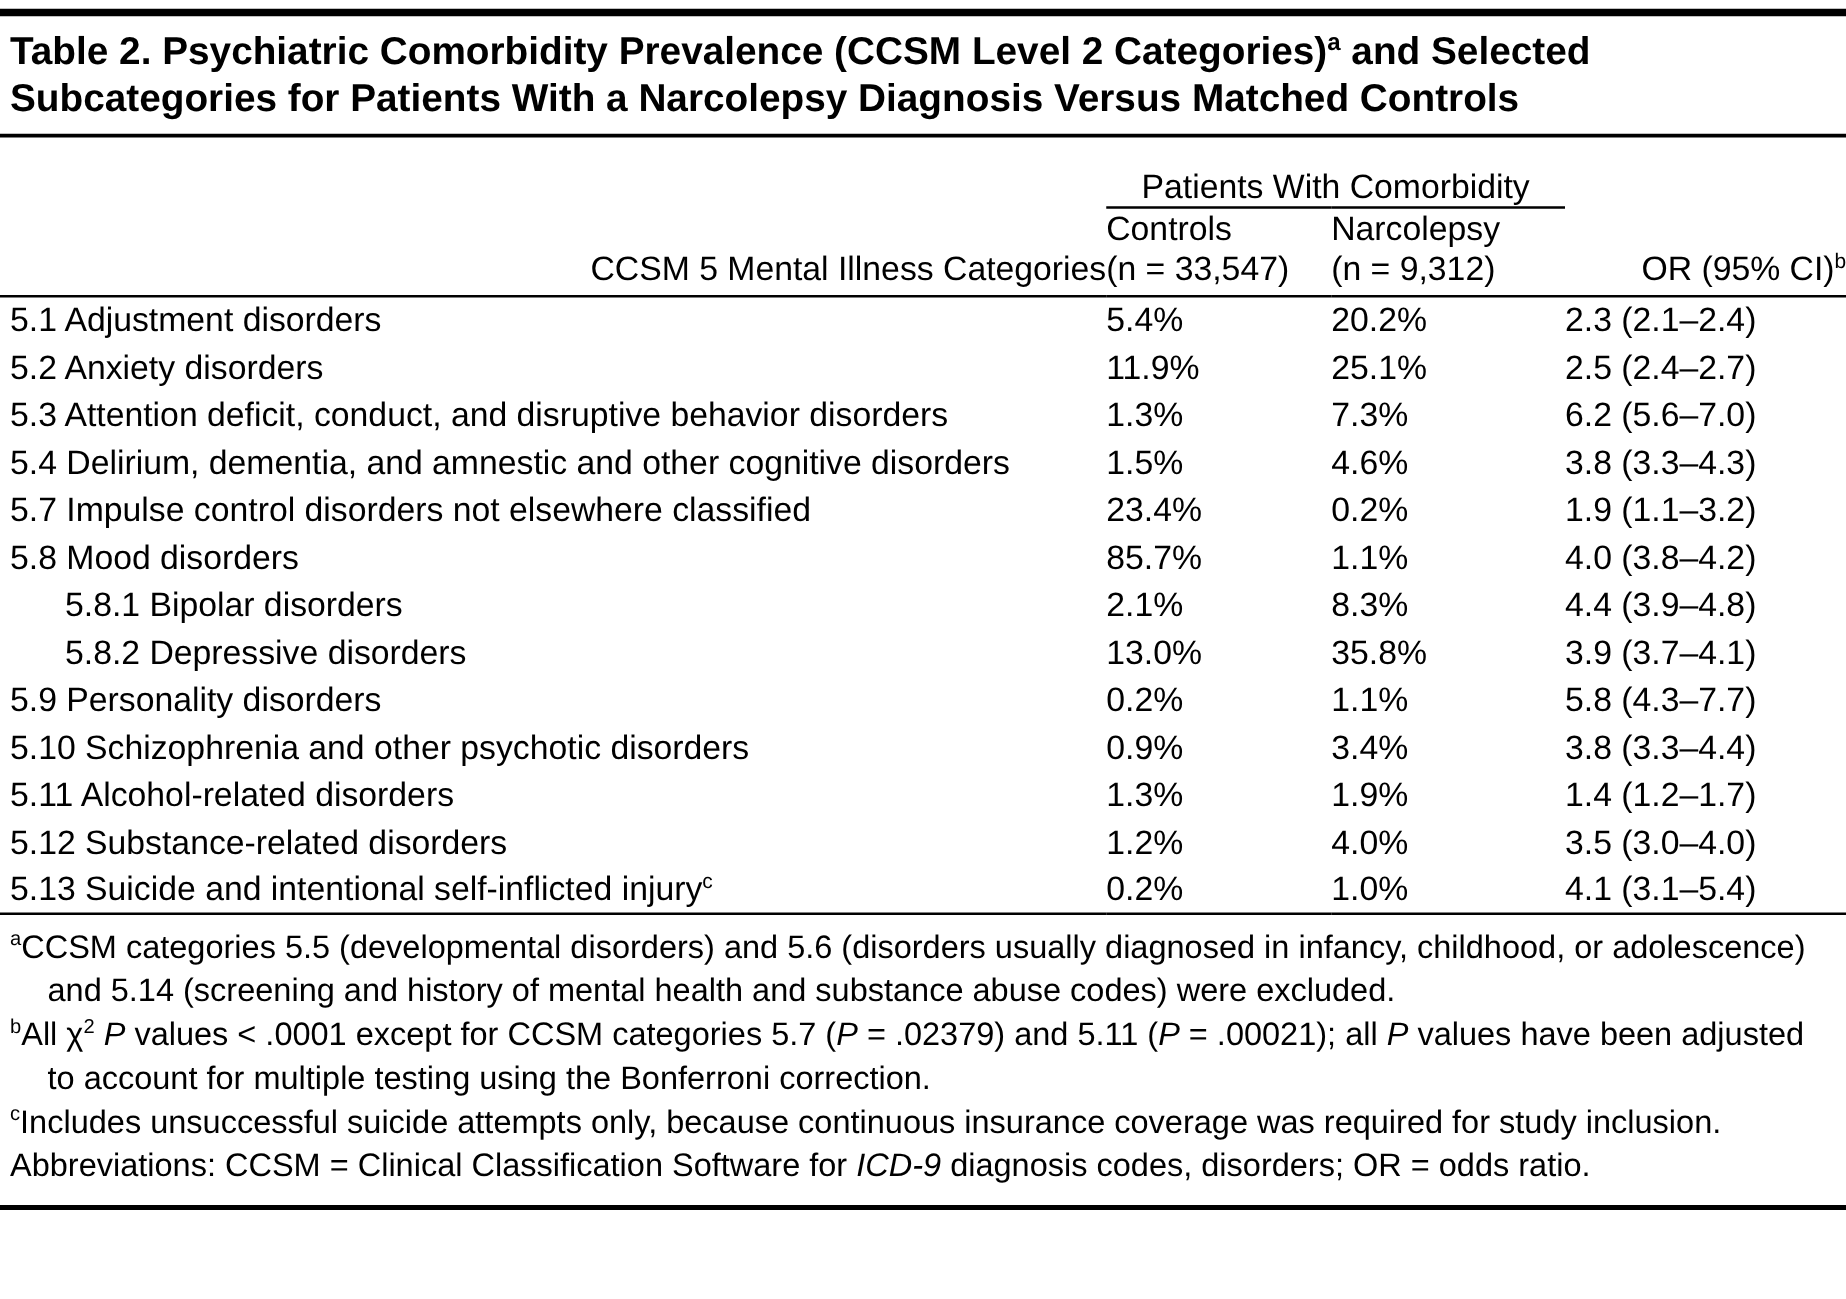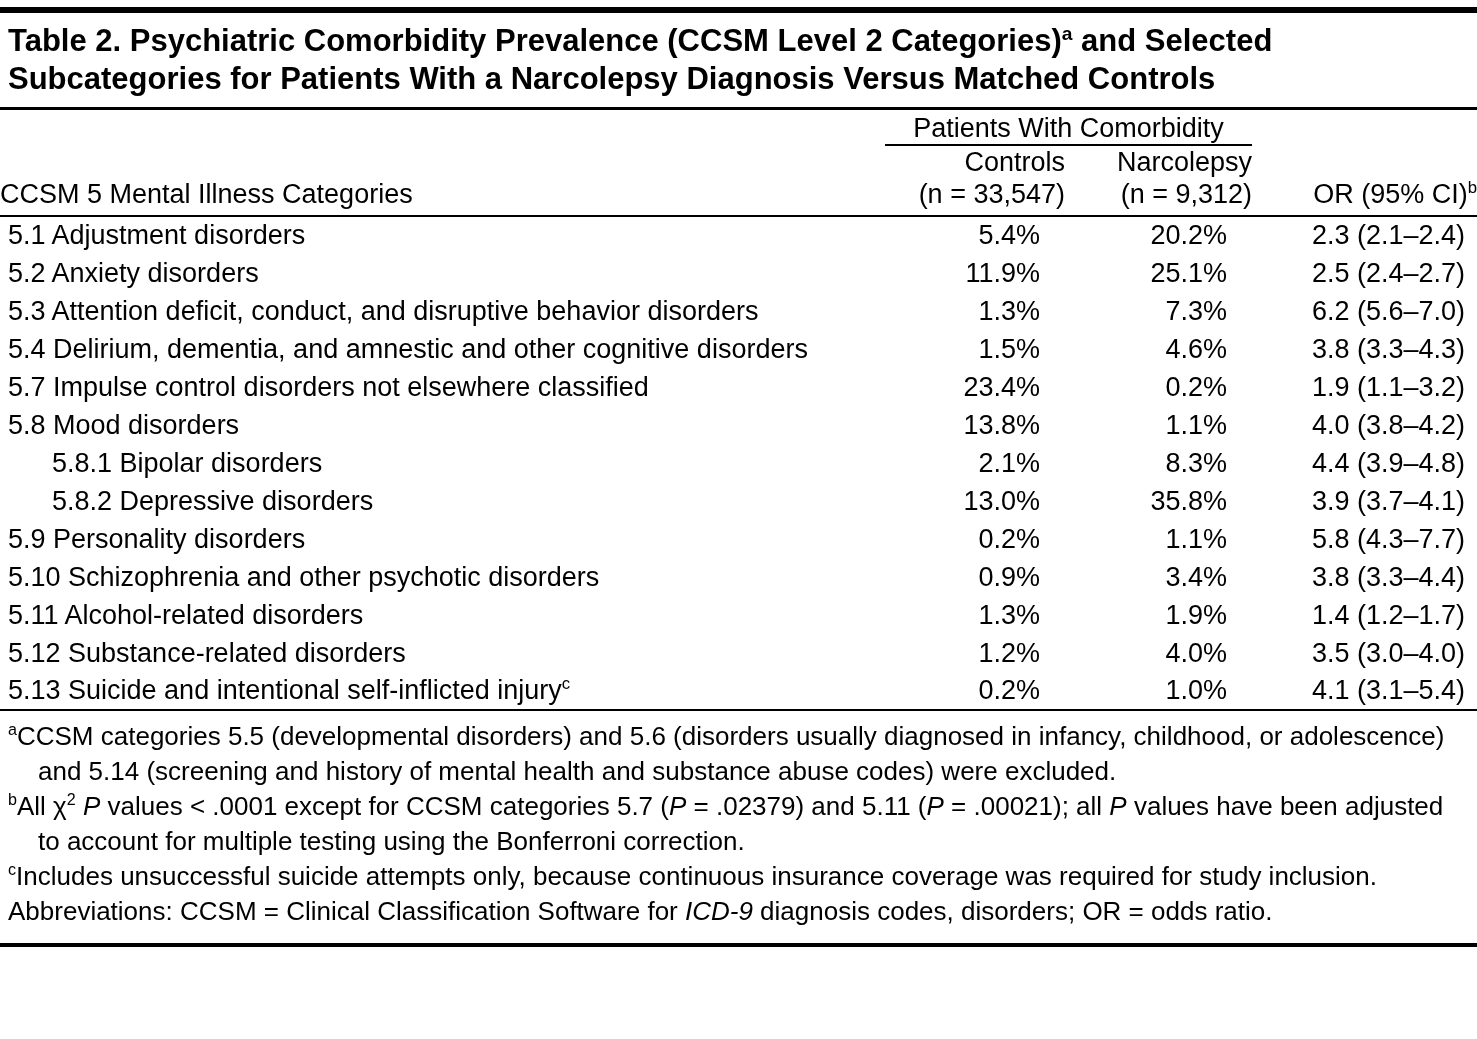--- a/index.html
+++ b/index.html
@@ -38,39 +38,39 @@
     font-size: 27px;
     color: #000000;
   }
   col.c2 { width: 180px; }
   col.c3 { width: 187px; }
   col.c4 { width: 225px; }
 
   .span-head {
     vertical-align: bottom;
     text-align: center;
-    height: 35px;
+    height: 56px;
     padding-bottom: 4px;
     border-bottom: 2px solid #000000;
   }
   .col-head-row th {
     border-bottom: 2px solid #000000;
     height: 70px;
     vertical-align: bottom;
     padding-bottom: 5px;
     line-height: 32px;
   }
-  .cat-head { text-align: left; padding-left: 8px; }
-  .num-head { text-align: right; }
+  .cat-head { text-align: right; padding-left: 8px; }
+  .num-head { text-align: left; }
   .or-head  { text-align: right; padding-right: 12px; }
 
   tbody td { height: 38px; }
   td.cat { text-align: left; padding-left: 8px; }
   td.cat.indent { padding-left: 52px; }
-  td.num { text-align: right; padding-right: 25px; }
+  td.num { padding-right: 25px; }
   td.num.or { padding-right: 12px; }
 
   .footnotes {
     padding: 8px 12px 14px 8px;
     font-size: 26px;
     line-height: 35px;
   }
   .footnote { padding-left: 30px; text-indent: -30px; }
   .footnote i { font-style: italic; }
 </style>
@@ -131,21 +131,21 @@
           <td class="num or">3.8 (3.3–4.3)</td>
         </tr>
         <tr>
           <td class="cat"><span>5.7 Impulse control disorders not elsewhere classified</span></td>
           <td class="num">23.4%</td>
           <td class="num">0.2%</td>
           <td class="num or">1.9 (1.1–3.2)</td>
         </tr>
         <tr>
           <td class="cat"><span>5.8 Mood disorders</span></td>
-          <td class="num">13.8%</td>
+          <td class="num">85.7%</td>
           <td class="num">1.1%</td>
           <td class="num or">4.0 (3.8–4.2)</td>
         </tr>
         <tr>
           <td class="cat indent"><span>5.8.1 Bipolar disorders</span></td>
           <td class="num">2.1%</td>
           <td class="num">8.3%</td>
           <td class="num or">4.4 (3.9–4.8)</td>
         </tr>
         <tr>

